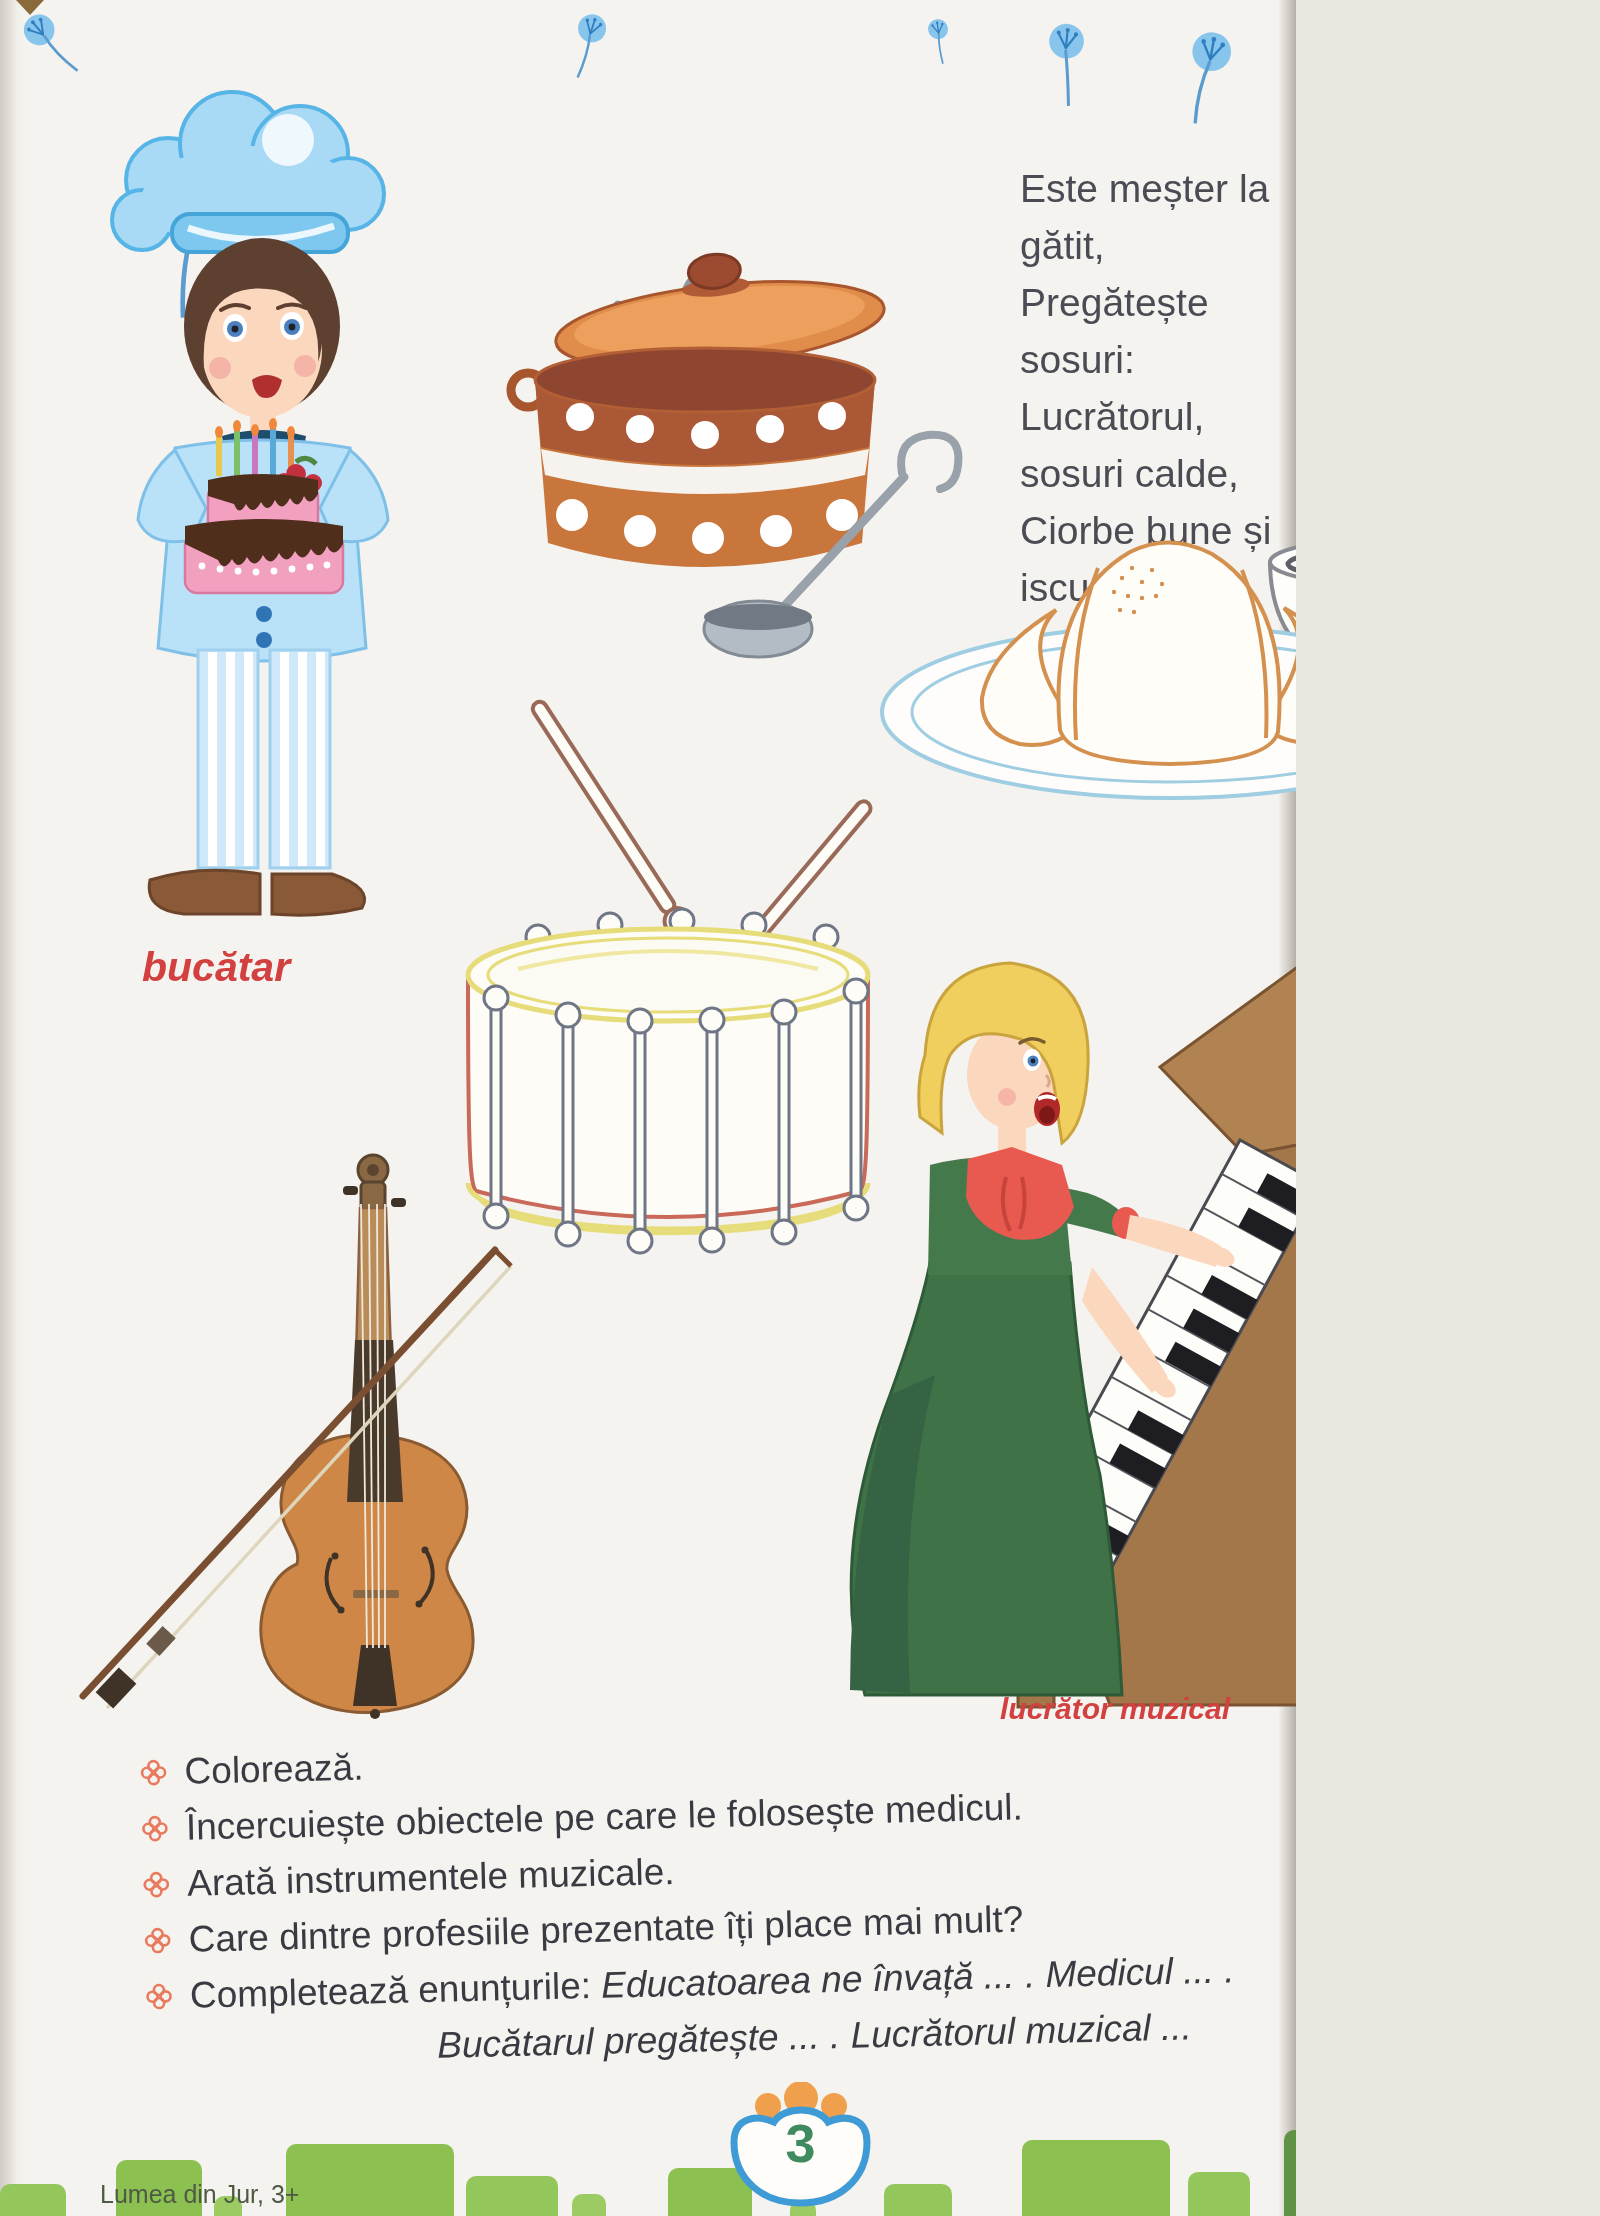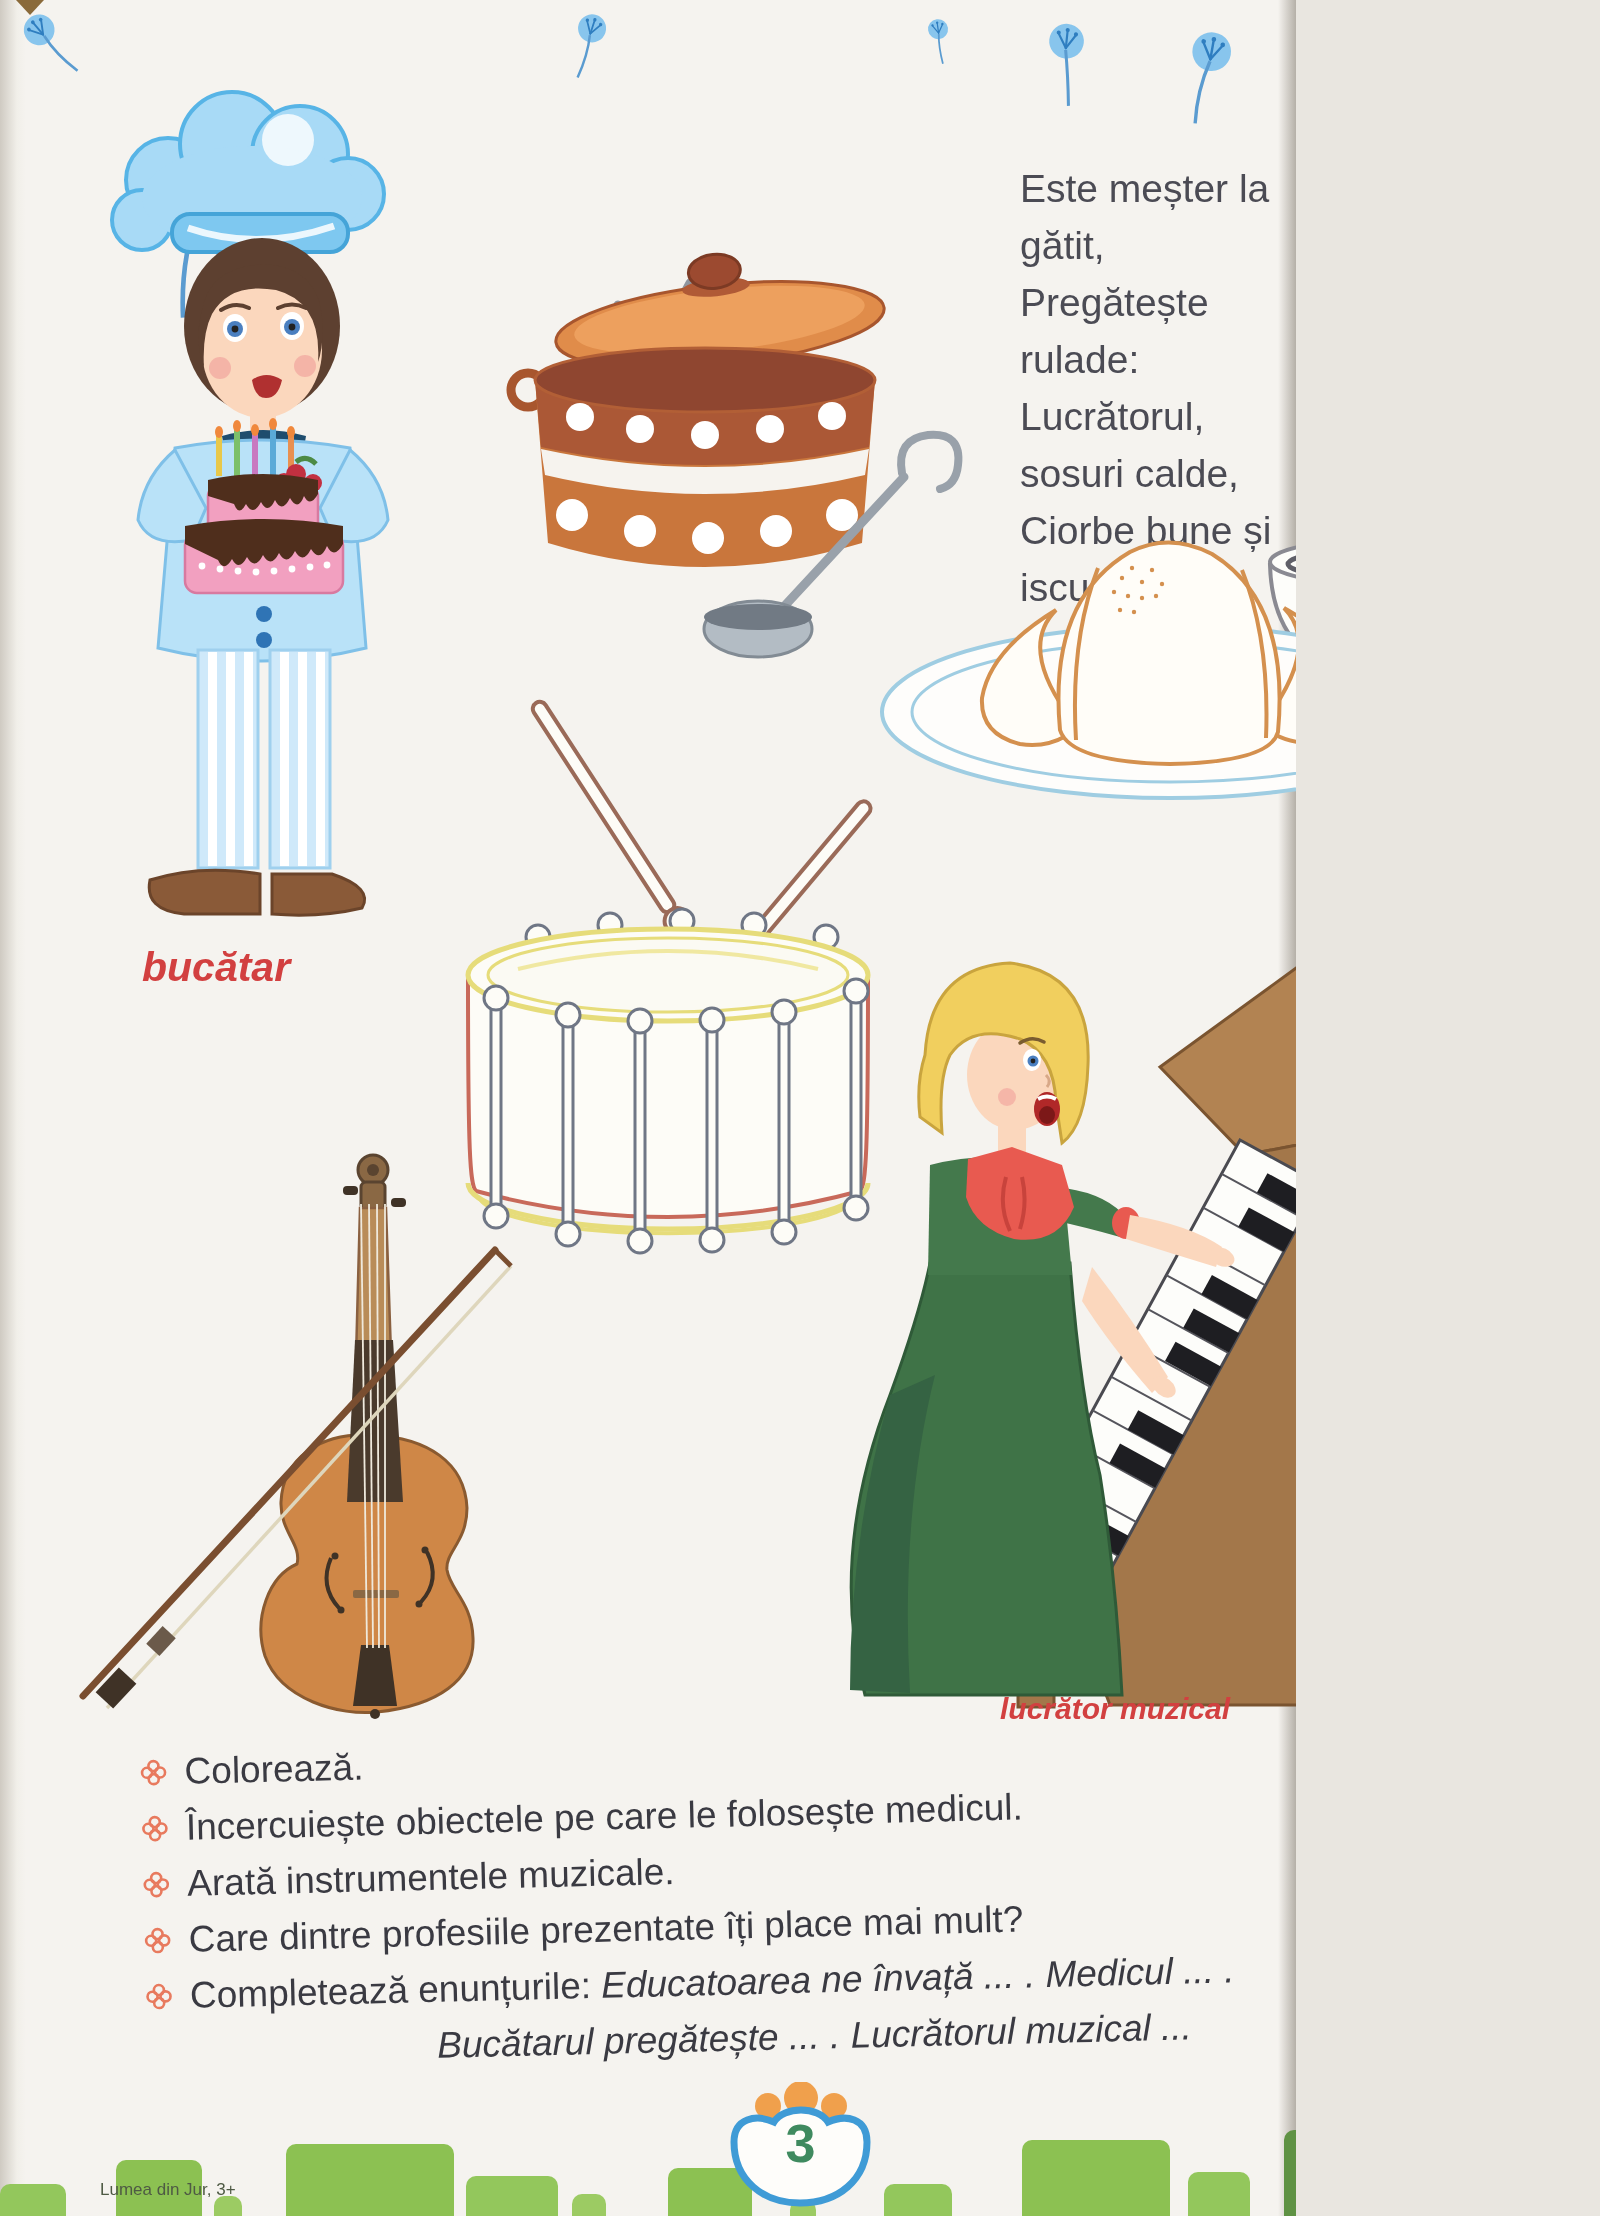--- a/index.html
+++ b/index.html
@@ -13,21 +13,21 @@
   #label-musician{left:1000px;top:1692px;font-size:30px;}
   .tasks{position:absolute;left:138px;top:1750px;width:1340px;
          transform:rotate(-1.4deg);transform-origin:0 0;
          font-size:37px;line-height:46px;color:#3a3a42;}
   .task-row{display:flex;align-items:flex-start;gap:16px;margin-bottom:10px;}
   .task-row svg{flex:0 0 auto;margin-top:8px;}
   .task-cont{margin-left:292px;margin-bottom:10px;}
   .it{font-style:italic;}
   .badge-num{position:absolute;left:718px;top:2112px;width:165px;text-align:center;
              font-size:54px;font-weight:bold;color:#3f8a5f;}
-  .footer-txt{position:absolute;left:100px;top:2180px;font-size:17px;color:#4e5a44;}
+  .footer-txt{position:absolute;left:100px;top:2180px;font-size:25px;color:#4e5a44;}
   .gblock{position:absolute;bottom:0;border-radius:10px 10px 0 0;}
   .edge-left{position:absolute;left:0;top:0;width:26px;height:100%;
              background:linear-gradient(90deg,#cfcac2,#f1efe9 65%,rgba(241,239,233,0));}
   .edge-right{position:absolute;right:0;top:0;width:18px;height:100%;
               background:linear-gradient(270deg,#b5b0a8,rgba(245,243,239,0));}
   .corner{position:absolute;left:16px;top:0;width:0;height:0;
           border-top:15px solid #8a6a3a;border-left:14px solid transparent;border-right:14px solid transparent;}
 </style>
 </head>
 <body>
@@ -130,21 +130,21 @@
         <path d="M30,30 L40,14"></path>
     </g>
     <circle cx="20" cy="13" r="2.4" fill="#2f7ec0"></circle>
       <circle cx="30" cy="9" r="2.4" fill="#2f7ec0"></circle>
       <circle cx="40" cy="13" r="2.4" fill="#2f7ec0"></circle>
     <path d="M30,32 Q20,64 24,98" stroke="#5a9bd0" stroke-width="3.5" fill="none"></path>
   </svg>
 
   <div class="poem">
     <div>Este meșter la gătit,</div>
-    <div>Pregătește rulade:</div>
+    <div>Pregătește sosuri:</div>
     <div>Lucrătorul, sosuri calde,</div>
     <div>Ciorbe bune și iscusit.</div>
   </div>
 
   <svg class="ill" style="left:80px;top:88px" width="350" height="900" viewBox="0 0 350 900">
     <g>
       <circle cx="88" cy="92" r="42" fill="#a8daf6" stroke="#57b4e6" stroke-width="4"></circle>
       <circle cx="152" cy="56" r="52" fill="#a8daf6" stroke="#57b4e6" stroke-width="4"></circle>
       <circle cx="220" cy="66" r="48" fill="#a8daf6" stroke="#57b4e6" stroke-width="4"></circle>
       <circle cx="268" cy="106" r="36" fill="#a8daf6" stroke="#57b4e6" stroke-width="4"></circle>

